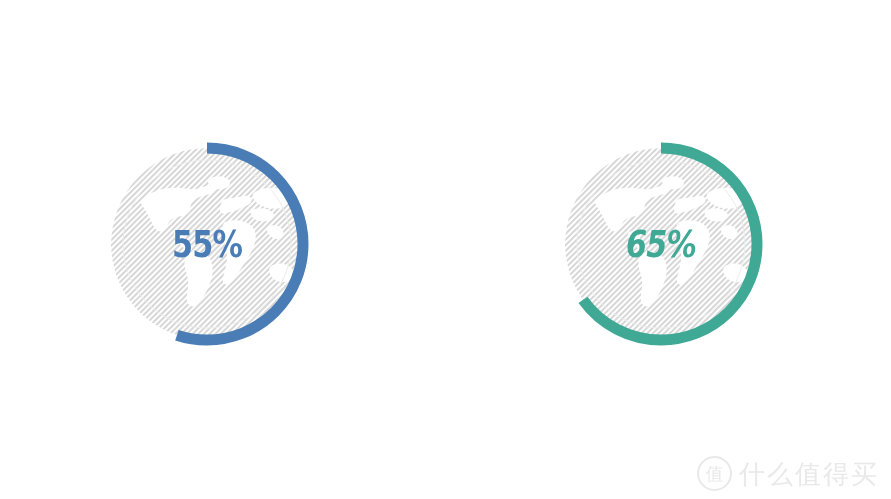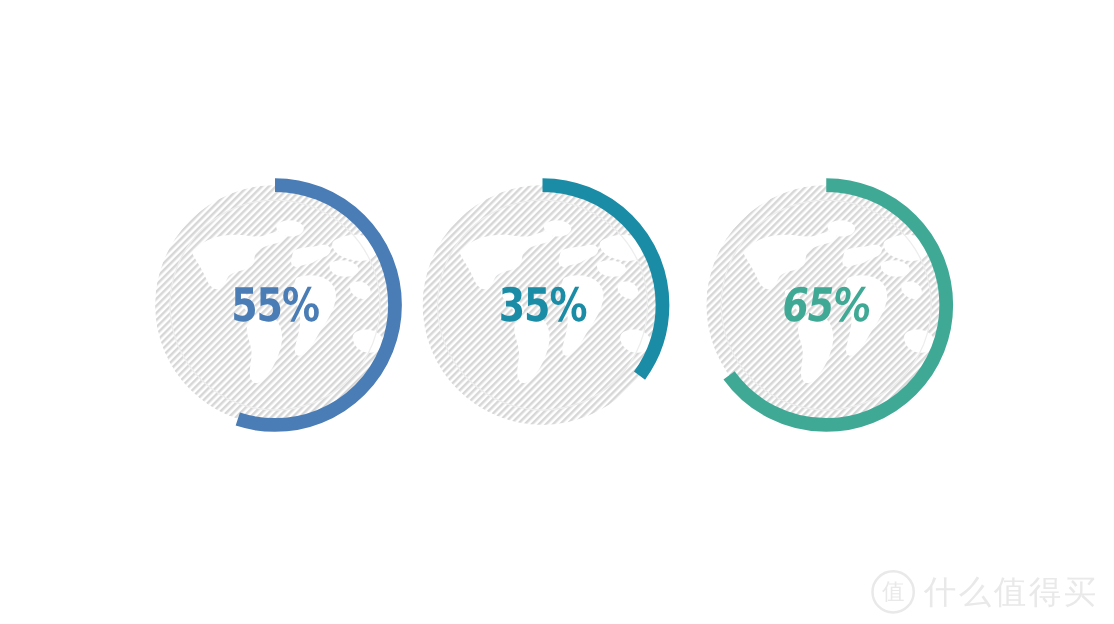--- a/index.html
+++ b/index.html
@@ -138,44 +138,34 @@
           <path d="M172,92 C178,90 184,92 186,97 C188,102 184,106 179,105
                    C174,104 170,100 170,96 C170,93 170,93 172,92 Z"></path>
 
           <path d="M176,131 C183,128 191,130 195,135 C198,140 194,147 188,148
                    C181,149 175,145 173,140 C171,135 173,132 176,131 Z"></path>
         </g>
       </mask>
     </defs>
   </svg>
 
-  <div class="gauge-group" id="g1" style="left: 110px; top: 134px; text-decoration: underline;">
+  <div class="gauge-group" id="g1" style="left: 97px; top: 134px; text-decoration: underline;">
     <svg class="gauge-svg" viewBox="0 0 220 220">
 
       <g mask="url(#globeMask)">
         <circle cx="110" cy="110" r="96" fill="url(#hatch)"></circle>
       </g>
 
       <circle cx="110" cy="110" r="84" fill="none" stroke="#ededed" stroke-width="1"></circle>
 
       <circle class="arc" cx="110" cy="110" r="96" fill="none" stroke-width="11" stroke-linecap="butt" transform="rotate(-90 110 110)" stroke="#4a7db5" stroke-dasharray="331.75218421908215 603.1857894892403"></circle>
     </svg>
     <div class="pct-label" style="color: rgb(74, 125, 181);">55%</div>
   </div>
 
-  <div class="gauge-group" id="g2" style="left: 324px; top: 134px;">
-    <svg class="gauge-svg" viewBox="0 0 220 220">
-      <g mask="url(#globeMask)">
-        <circle cx="110" cy="110" r="96" fill="url(#hatch)"></circle>
-      </g>
-      <circle cx="110" cy="110" r="84" fill="none" stroke="#ededed" stroke-width="1"></circle>
-      <circle class="arc" cx="110" cy="110" r="96" fill="none" stroke-width="11" stroke-linecap="butt" transform="rotate(-90 110 110)" stroke="#1b8ca6" stroke-dasharray="211.1150263212341 603.1857894892403"></circle>
-    </svg>
-    <div class="pct-label" style="color: rgb(27, 140, 166);">35%</div>
-  </div>
 
   <div class="gauge-group" id="g3" style="left: 551px; top: 134px; font-style: italic;">
     <svg class="gauge-svg" viewBox="0 0 220 220">
       <g mask="url(#globeMask)">
         <circle cx="110" cy="110" r="96" fill="url(#hatch)"></circle>
       </g>
       <circle cx="110" cy="110" r="84" fill="none" stroke="#ededed" stroke-width="1"></circle>
       <circle class="arc" cx="110" cy="110" r="96" fill="none" stroke-width="11" stroke-linecap="butt" transform="rotate(-90 110 110)" stroke="#40a996" stroke-dasharray="392.0707631680062 603.1857894892403"></circle>
     </svg>
     <div class="pct-label" style="color: rgb(64, 169, 150);">65%</div>

